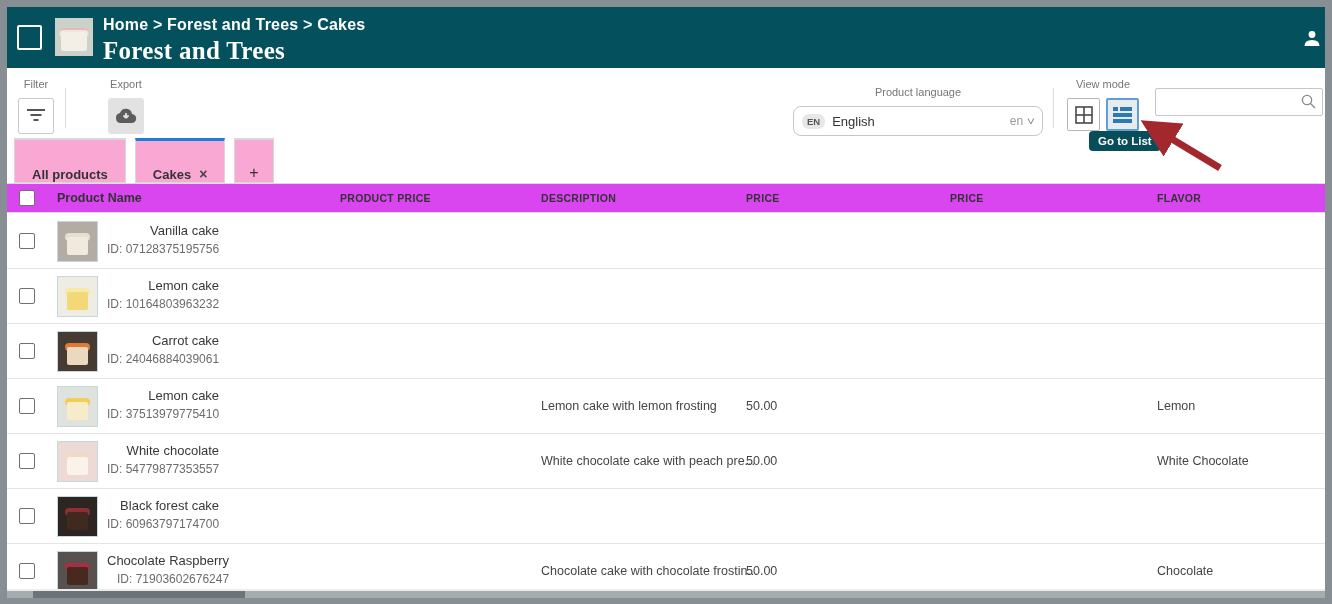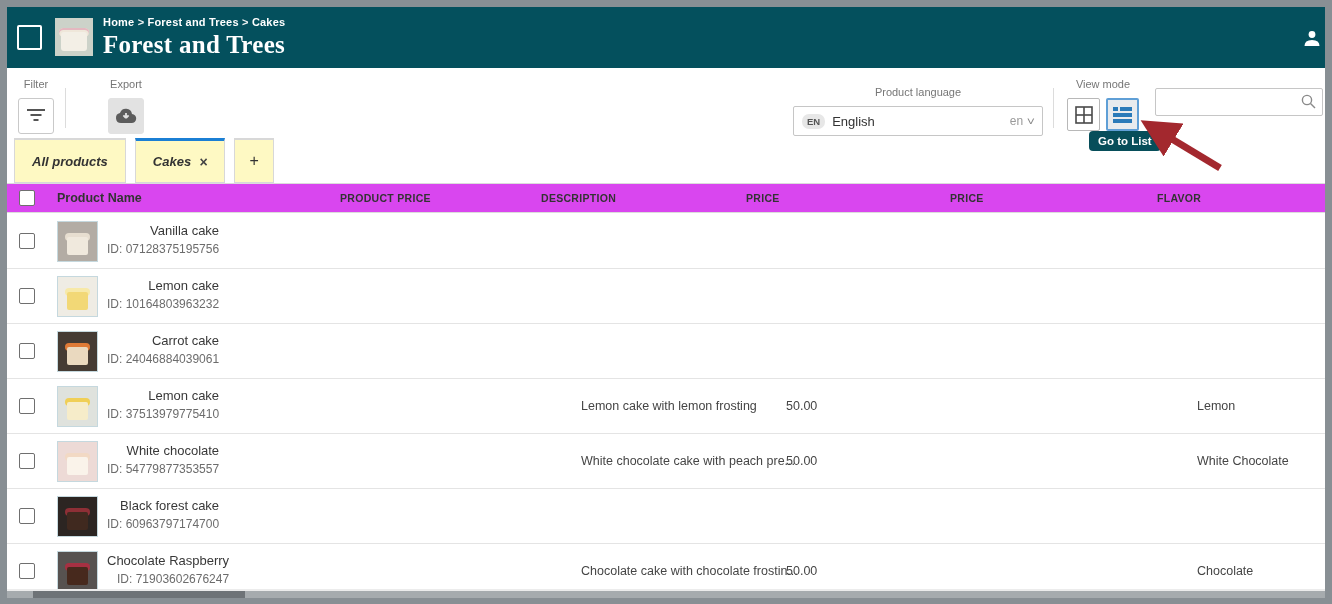--- a/index.html
+++ b/index.html
@@ -7,62 +7,62 @@
   body { background:#888f94; font-family:"Liberation Sans", sans-serif; position:relative; }
   .app { position:absolute; left:7px; top:7px; width:1318px; height:591px; background:#fff; overflow:hidden; }
 
   
   .header { position:absolute; left:0; top:0; right:0; height:61px; background:#04505d; }
   .menu-box { position:absolute; left:10px; top:18px; width:25px; height:25px; border:2px solid #fff; border-radius:2px; cursor:pointer; }
   .logo { position:absolute; left:48px; top:11px; width:38px; height:38px; background:#ccd2c9; overflow:hidden; }
   .logo .cake-body { position:absolute; left:6px; top:14px; right:6px; bottom:5px; background:#f3efe6; border-radius:3px; }
   .logo .cake-top { position:absolute; left:4px; top:10px; right:4px; height:9px; background:#efe7da; border-radius:5px; box-shadow:inset 0 2px 0 #e4b8c0; }
   .head-text { position:absolute; left:96px; top:9px; color:#fff; }
-  .breadcrumb { font-size:11px; font-weight:bold; letter-spacing:.2px; }
+  .breadcrumb { font-size:16px; font-weight:bold; letter-spacing:.2px; }
   .bc-sep { opacity:.95; }
   .bc-item { cursor:pointer; }
   .page-title { font-family:"Liberation Serif", serif; font-size:25px; font-weight:bold; margin-top:3px; letter-spacing:.3px; }
   .user-icon { position:absolute; right:3px; top:22px; width:20px; height:20px; }
 
   
   .toolbar { position:absolute; left:0; top:61px; right:0; height:70px; background:#fff; }
   .group { position:absolute; top:10px; text-align:center; }
   .group-label { font-size:11px; color:#767676; height:15px; white-space:nowrap; }
   .icon-btn { width:36px; height:36px; margin-top:5px; border:1px solid #c9c9c9; border-radius:3px; background:#fff; display:inline-flex; align-items:center; justify-content:center; cursor:pointer; }
   .icon-btn.gray { background:#e2e2e2; border-color:#e2e2e2; }
   .vdiv { position:absolute; top:20px; width:1px; height:40px; background:#dcdcdc; }
 
   .filter-icon { display:inline-block; width:20px; height:14px; position:relative; }
   .filter-icon i { position:absolute; left:50%; transform:translateX(-50%); height:2px; background:#555; display:block; }
   .filter-icon i:nth-child(1){ top:0; width:18px; }
   .filter-icon i:nth-child(2){ top:5px; width:11px; }
   .filter-icon i:nth-child(3){ top:10px; width:5px; }
 
   .lang-group { left:786px; width:250px;margin-top:8px; }
-  .lang-select { margin-top:5px; height:30px; border:1px solid #c6c6c6; border-radius:2px; background:#fff; display:flex; align-items:center; padding:0 8px; cursor:pointer; }
+  .lang-select { margin-top:5px; height:30px; border:1px solid #c6c6c6; border-radius:8px; background:#fff; display:flex; align-items:center; padding:0 8px; cursor:pointer; }
   .lang-badge { background:#e7e7e7; color:#555; font-size:9.5px; font-weight:bold; border-radius:7px; padding:2px 5px; margin-right:7px; }
   .lang-value { font-size:13px; color:#333; flex:1; text-align:left; }
   .lang-code { font-size:12px; color:#9a9a9a; margin-right:5px; }
   .chev { font-size:10px; color:#8a8a8a; transform:scaleX(1.4); }
 
   .viewmode-group { left:1058px; width:76px; }
   .vm-buttons { display:flex; gap:6px; margin-top:5px; justify-content:center; }
   .vm-btn { width:33px; height:33px; border:1px solid #b8b8b8; border-radius:2px; background:#fff; display:flex; align-items:center; justify-content:center; cursor:pointer; }
   .vm-btn.active { border:2px solid #5f9fd6; background:#e8ebee; }
 
   .search-wrap { position:absolute; left:1148px; top:20px; width:168px; height:28px; }
   .search-input { width:100%; height:100%; border:1px solid #c6c6c6; border-radius:2px; padding:0 28px 0 8px; font-size:13px; font-family:"Liberation Sans", sans-serif; color:#333; outline:none; }
   .search-icon { position:absolute; right:7px; top:6px; }
 
   .tooltip { position:absolute; left:1082px; top:124px; background:#074e5a; color:#fff; font-size:11.5px; font-weight:bold; padding:4px 9px; border-radius:4px; z-index:6; white-space:nowrap; }
   .anno-arrow { position:absolute; left:1095px; top:96px; width:140px; height:80px; z-index:7; pointer-events:none; }
 
   
   .tabs { position:absolute; left:0; top:131px; right:0; height:45px; background:#fff; display:flex; align-items:stretch; padding-left:7px; }
-  .tab { border:1px solid #d8d8d8; border-top:2px solid #d8d8d8; background:#fef9c3; margin-right:9px; padding:0 17px; display:flex; align-items:center; font-size:13px; font-weight:bold; color:#333; cursor:pointer;font-style:italic; }
+  .tab { border:1px solid #d8d8d8; border-top:2px solid #d8d8d8; background:#f9a8d4; margin-right:9px; padding:0 17px; display:flex; align-items:flex-end; font-size:13px; font-weight:bold; color:#333; cursor:pointer; }
   .tab.active { border-top:3px solid #1b7fd4; }
   .tab.add { font-weight:normal; font-size:16px; padding:0 14px; }
   .tab-close { margin-left:8px; font-size:14px; color:#444; cursor:pointer; }
 
   
   .thead { position:absolute; left:0; top:176px; right:0; height:30px; background:#d946ef; border-top:1px solid #dcdcdc; border-bottom:1px solid #dcdcdc; }
   .col { position:absolute; top:50%; transform:translateY(-50%); font-size:10.5px; font-weight:bold; color:#333; letter-spacing:.3px; white-space:nowrap; }
   .col.c0 { font-size:12.5px; letter-spacing:0; }
   .c0{ left:50px; } .c1{ left:333px; } .c2{ left:534px; } .c3{ left:739px; } .c4{ left:943px; } .c5{ left:1150px; }
 
@@ -71,21 +71,21 @@
 
   .rows { position:absolute; left:0; top:207px; right:0; height:377px; overflow:hidden;text-align:right; }
   .row { position:relative; height:55px; border-bottom:1px solid #e4e4e4; background:#fff; }
   .row .cb { top:19px; }
   .thumb { position:absolute; left:50px; top:7px; width:41px; height:41px; border:1px solid #c5d8de; overflow:hidden; }
   .thumb .cake-body { position:absolute; left:9px; top:15px; right:9px; bottom:6px; border-radius:2px; }
   .thumb .cake-top { position:absolute; left:7px; top:11px; right:7px; height:8px; border-radius:4px; }
   .name-block { position:absolute; left:100px; top:9px; }
   .prod-name { font-size:13px; color:#383838; }
   .prod-id { font-size:12px; color:#6c6c6c; margin-top:4px; }
-  .cell { position:absolute; top:50%; transform:translateY(-50%); font-size:12.5px; color:#454545; white-space:nowrap;margin-left:40px; }
+  .cell { position:absolute; top:50%; transform:translateY(-50%); font-size:12.5px; color:#454545; white-space:nowrap; }
 
   
   .hscroll { position:absolute; left:0; right:0; bottom:0; height:7px; background:#a6abae; }
   .hscroll .thumb-bar { position:absolute; left:26px; top:0; width:212px; height:7px; background:#6e7377; }
   .hscroll-line { position:absolute; left:0; right:0; bottom:7px; height:2px; background:#ececec; }
 </style>
 </head>
 <body>
 
 <div class="app">

